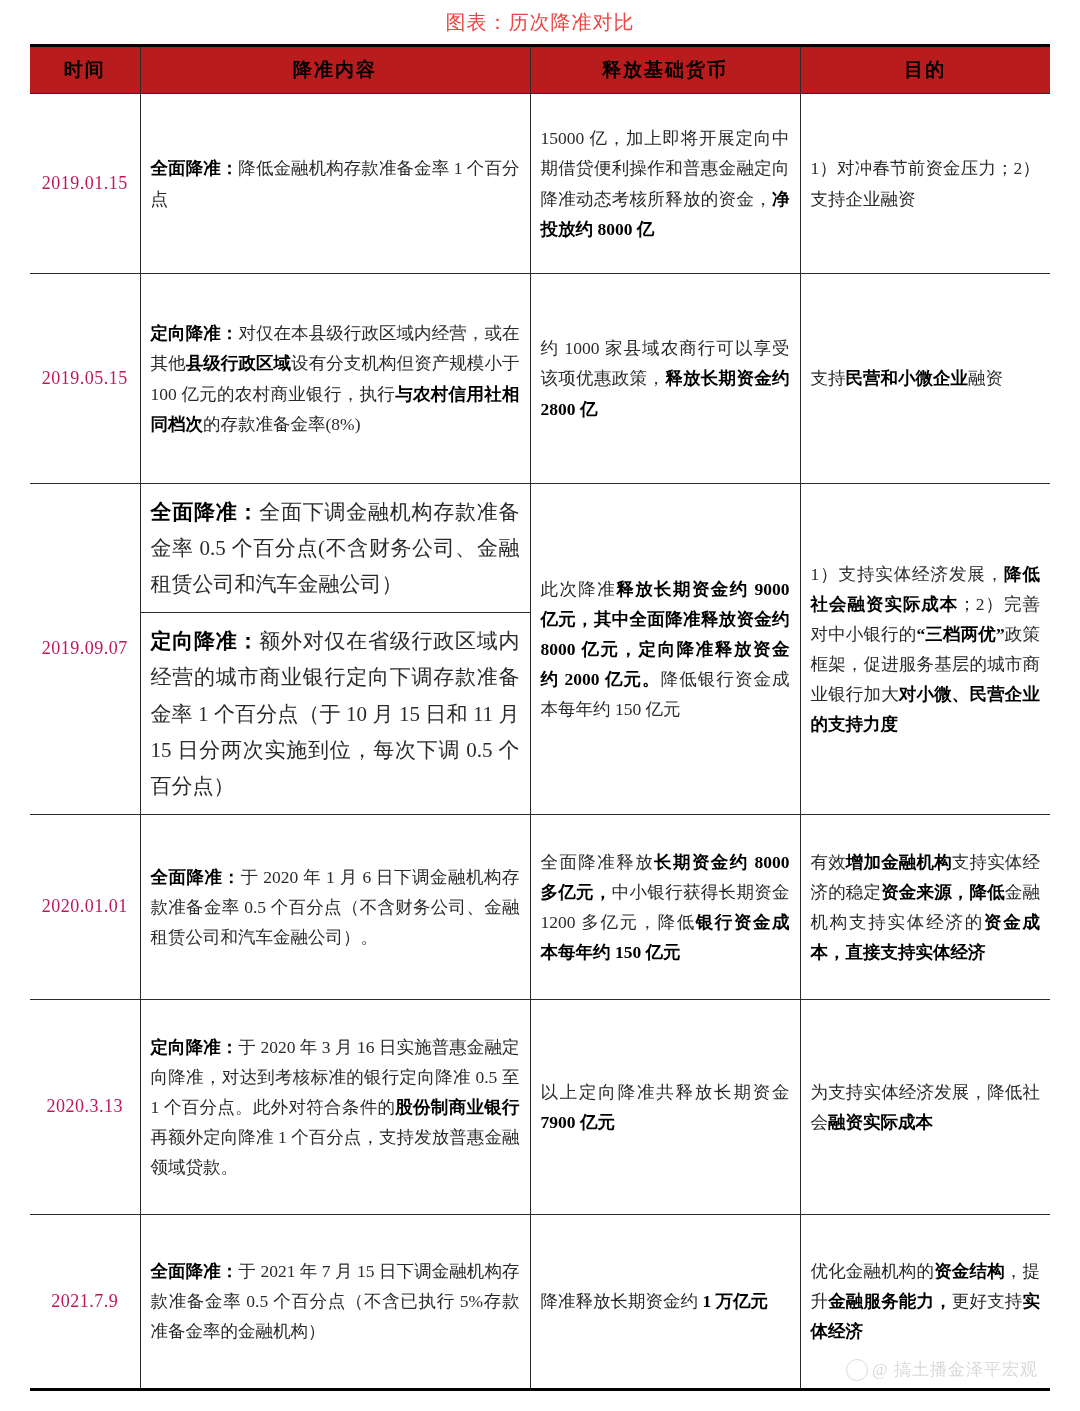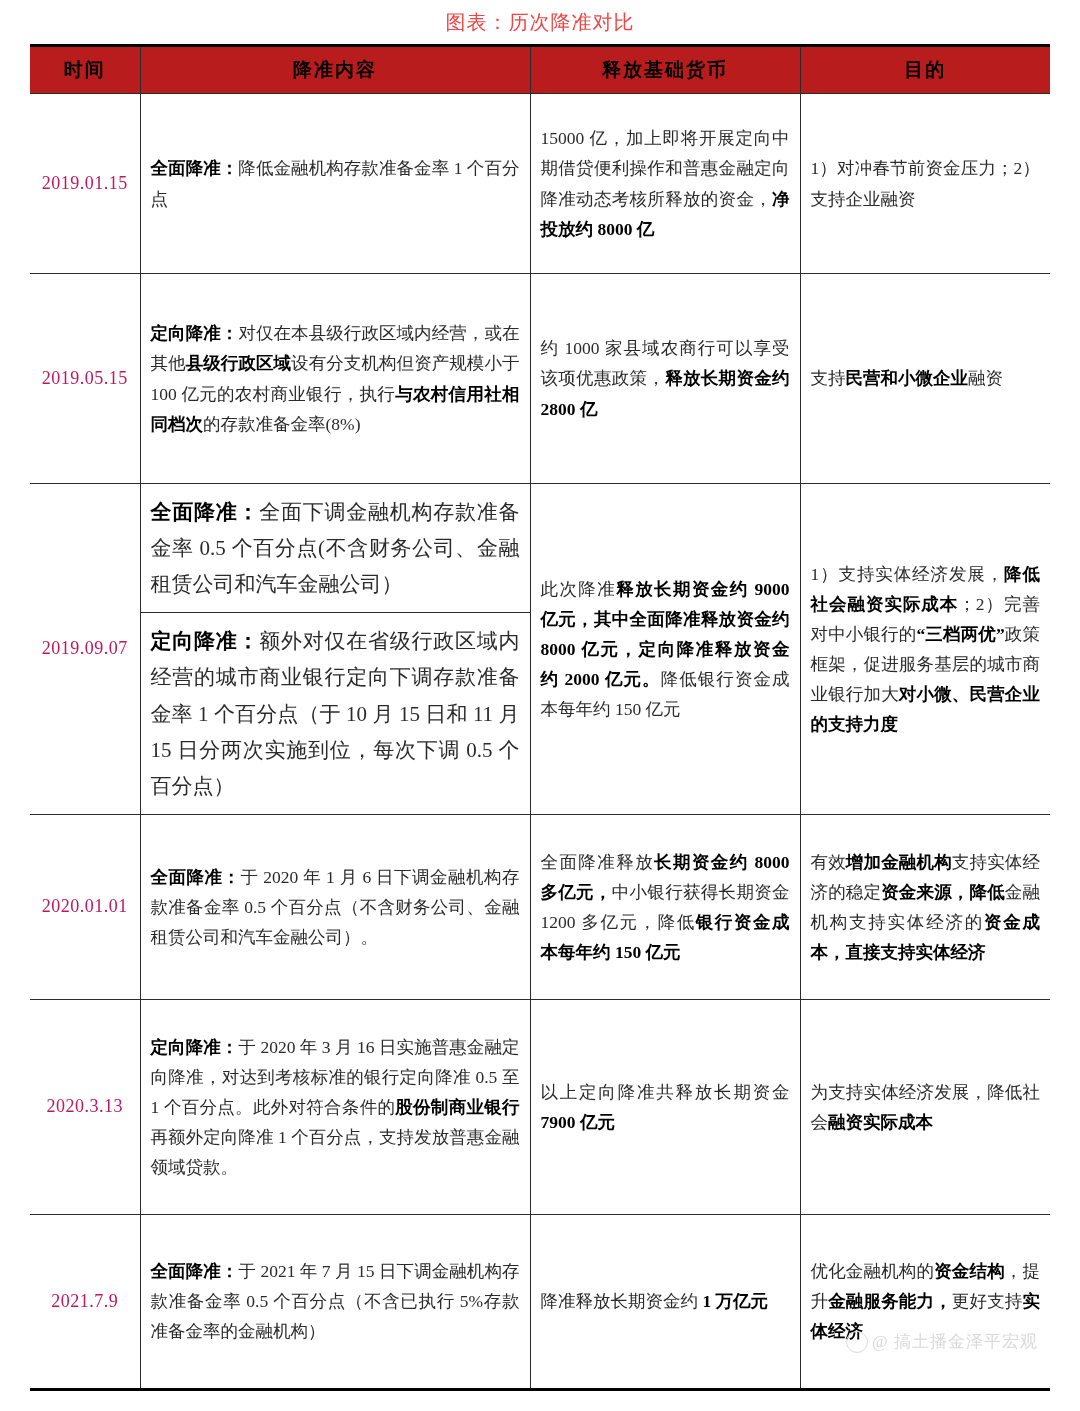--- a/index.html
+++ b/index.html
@@ -118,21 +118,21 @@
     margin-top: 10px;
     font-size: 17px;
     font-style: italic;
     color: #222;
     padding-left: 22px;
     font-family: "Liberation Serif", "DejaVu Serif", serif;
   }
   .watermark {
     position: absolute;
     right: 42px;
-    bottom: 58px;
+    bottom: 30px;
     font-size: 17px;
     color: #d9d9d9;
     letter-spacing: 1px;
     white-space: nowrap;
     pointer-events: none;
     display: flex;
     align-items: center;
     gap: 4px;
   }
   .wm-avatar {

